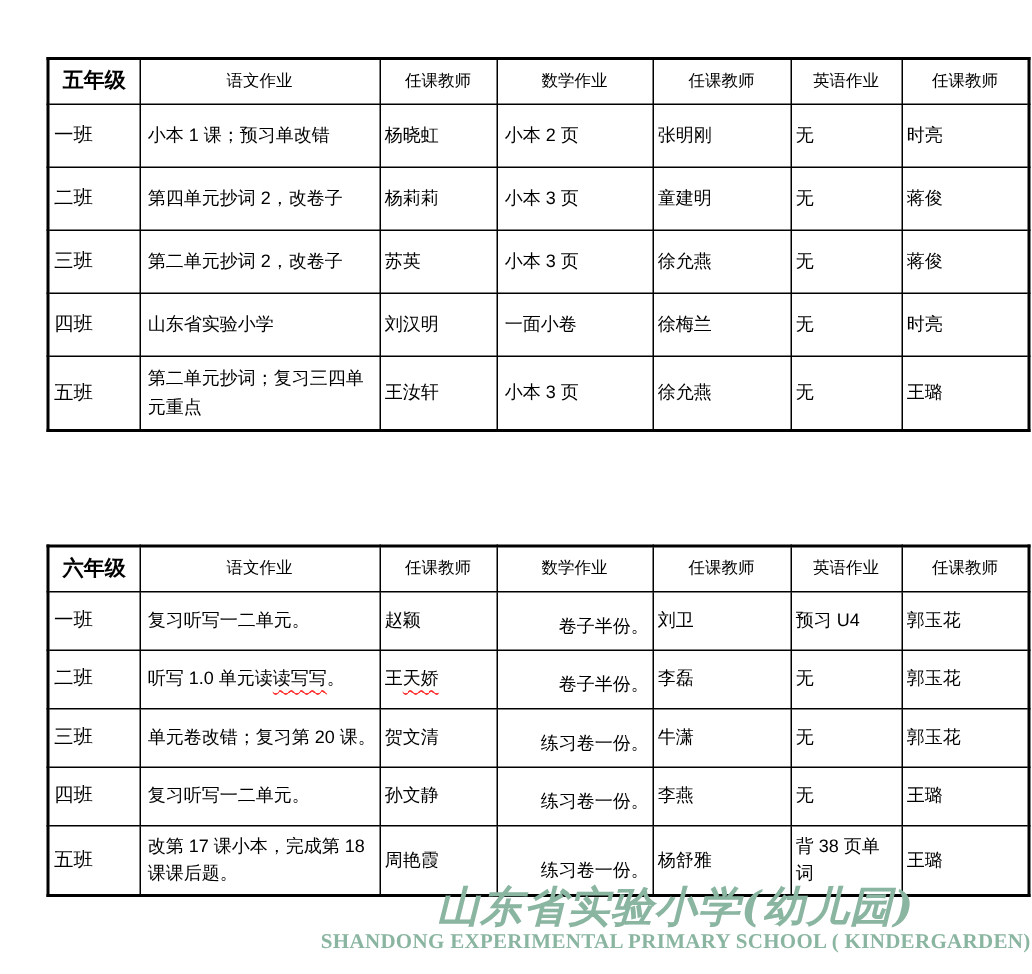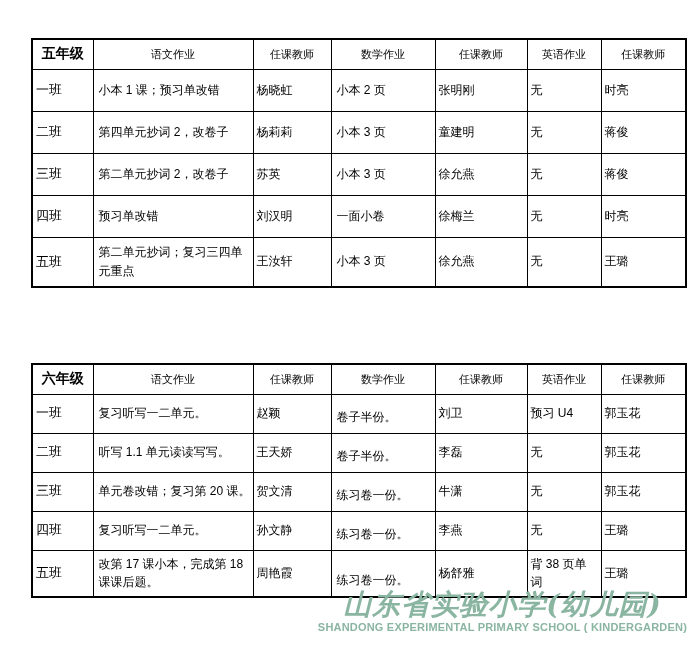--- a/index.html
+++ b/index.html
@@ -34,28 +34,29 @@
   .hw-table thead tr { height: 30px; }
   .hw-table th { font-size: 11px; text-align: center; }
   .hw-table th.grade-cell { font-weight: bold; font-size: 14px; }
   .t1 tbody tr { height: 42px; }
   .t1 tbody tr:last-child { height: 50px; }
   .t2 tbody tr { height: 39px; }
   .t2 tbody tr:last-child { height: 47px; }
   td.cell-class { font-size: 13px; }
   td.cell-left { text-align: left; padding-left: 5px; padding-right: 2px; }
   td.cell-center { }
-  .t2 td.cell-math { vertical-align: bottom; padding-bottom: 6px; }
+  .t2 td.cell-math { vertical-align: bottom; padding-bottom: 6px; text-align: right; }
   .wavy-blue {
     text-decoration-style: wavy;
     text-decoration-color: #3b4eff;
     text-decoration-thickness: 1px;
     text-underline-offset: 3px;
   }
   .wavy-red {
+    text-decoration: underline;
     text-decoration-style: wavy;
     text-decoration-color: #ff2a2a;
     text-decoration-thickness: 1px;
     text-underline-offset: 3px;
   }
   .watermark {
     position: absolute;
     right: 1px;
     top: 589px;
     text-align: center;
@@ -65,23 +66,23 @@
   .wm-cn {
     font-family: "DejaVu Serif", "Liberation Serif", serif;
     font-weight: bold;
     font-style: italic;
     font-size: 28px;
     line-height: 1.15;
     letter-spacing: 1px;
     white-space: nowrap;
   }
   .wm-en {
-    font-family: Liberation Sans, sans-serif;
+    font-family: Liberation Serif, serif;
     font-weight: bold;
-    font-size: 11px;
+    font-size: 14px;
     letter-spacing: 0.2px;
     margin-top: 0px;
     white-space: nowrap;
   }
 </style>
 </head>
 <body>
 
 <table class="hw-table t1" id="grade5-table">
   <colgroup>
@@ -127,21 +128,21 @@
         <td class="cell-class"><span>三班</span></td>
         <td class="cell-left"><span>第二</span><span class="wavy-blue">单元抄词</span><span> 2，改卷子</span></td>
         <td class="cell-center"><span>苏英</span></td>
         <td class="cell-left cell-math"><span>小本 3 页</span></td>
         <td class="cell-center"><span class="wavy-blue">徐允燕</span></td>
         <td class="cell-center"><span>无</span></td>
         <td class="cell-center"><span>蒋俊</span></td>
       </tr>
       <tr>
         <td class="cell-class"><span>四班</span></td>
-        <td class="cell-left"><span>预习单改错</span></td>
+        <td class="cell-left"><span>山东省实验小学</span></td>
         <td class="cell-center"><span>刘汉明</span></td>
         <td class="cell-left cell-math"><span>一面小卷</span></td>
         <td class="cell-center"><span class="wavy-blue">徐梅兰</span></td>
         <td class="cell-center"><span>无</span></td>
         <td class="cell-center"><span>时亮</span></td>
       </tr>
       <tr>
         <td class="cell-class"><span>五班</span></td>
         <td class="cell-left"><span>第二单元抄词；复习三四单元重点</span></td>
         <td class="cell-center"><span class="wavy-blue">王汝轩</span></td>
@@ -179,21 +180,21 @@
         <td class="cell-class"><span>一班</span></td>
         <td class="cell-left"><span>复习听写一二单元。</span></td>
         <td class="cell-center"><span>赵颖</span></td>
         <td class="cell-left cell-math"><span>卷子半份。</span></td>
         <td class="cell-center"><span>刘卫</span></td>
         <td class="cell-center"><span>预习 U4</span></td>
         <td class="cell-center"><span>郭玉花</span></td>
       </tr>
       <tr>
         <td class="cell-class"><span>二班</span></td>
-        <td class="cell-left"><span>听写 1.1 单元读</span><span class="wavy-red">读写写</span><span>。</span></td>
+        <td class="cell-left"><span>听写 1.0 单元读</span><span class="wavy-red">读写写</span><span>。</span></td>
         <td class="cell-center"><span>王</span><span class="wavy-red">天娇</span></td>
         <td class="cell-left cell-math"><span>卷子半份。</span></td>
         <td class="cell-center"><span>李磊</span></td>
         <td class="cell-center"><span>无</span></td>
         <td class="cell-center"><span>郭玉花</span></td>
       </tr>
       <tr>
         <td class="cell-class"><span>三班</span></td>
         <td class="cell-left"><span>单元卷改错；复习第 20 课。</span></td>
         <td class="cell-center"><span>贺文清</span></td>

